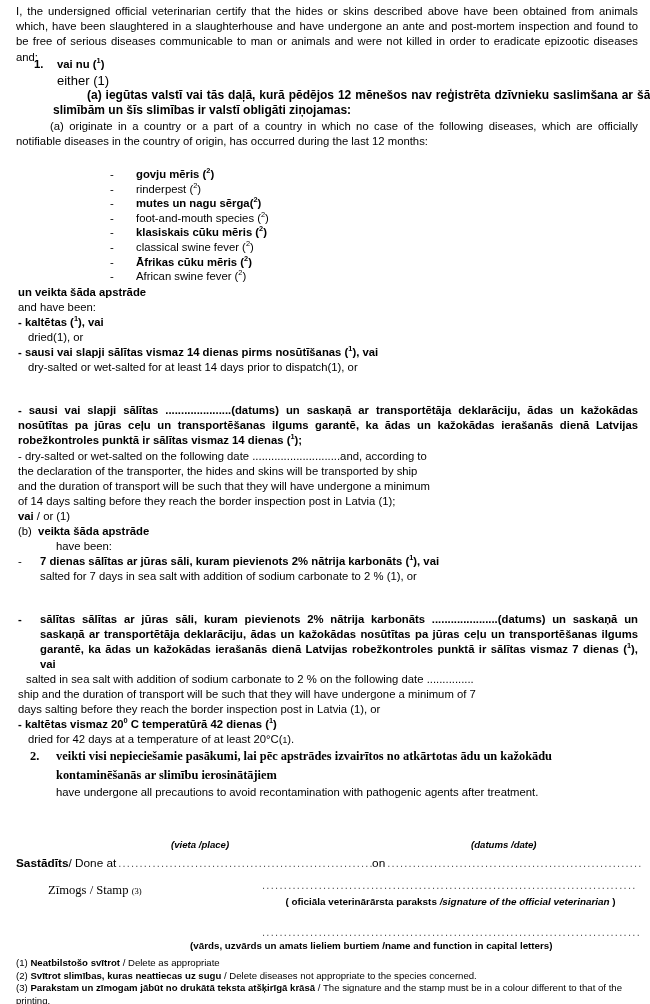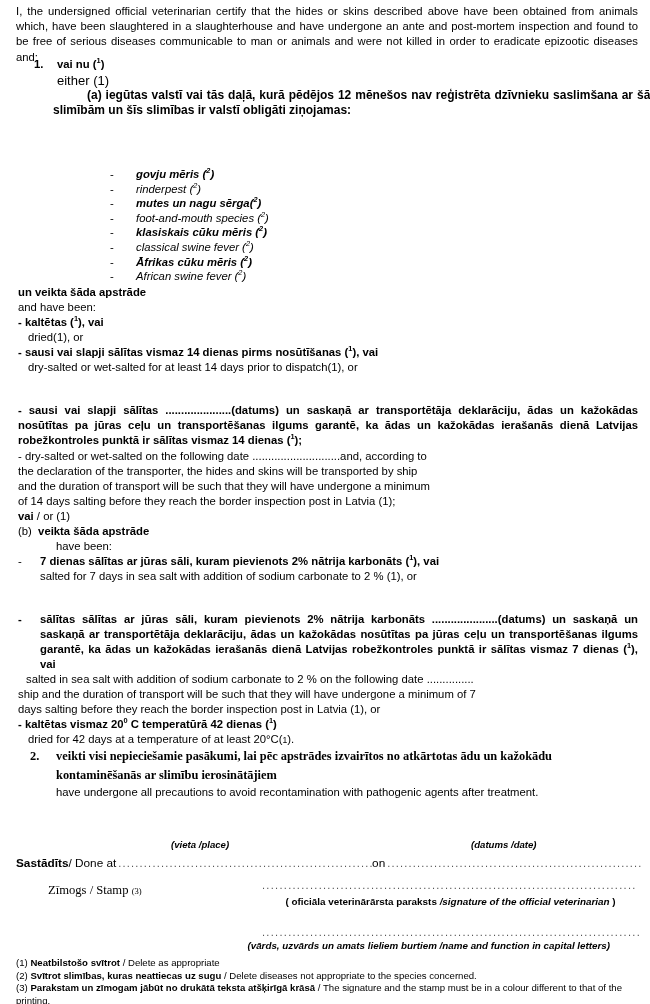--- a/index.html
+++ b/index.html
@@ -102,21 +102,21 @@
   .disease-row {
     display: flex;
     align-items: flex-start;
     height: 14.6px;
     line-height: 14.6px;
   }
   .disease-dash {
     width: 26px;
     flex: 0 0 26px;
   }
-  .disease-name { white-space: nowrap; font-style: italic; }
+  .disease-name { white-space: nowrap; }
 
   
   .treat {
     position: absolute;
     left: 18px;
     top: 285px;
     width: 620px;
     font-size: 11.3px;
   }
   .ln { line-height: 15.0px; }
@@ -244,22 +244,21 @@
     overflow: hidden;
     white-space: nowrap;
   }
   .name-caption {
     position: absolute;
     left: 190px;
     top: 940px;
     width: 420px;
     font-size: 9.8px;
     font-weight: bold;
-    font-style: italic;
-    text-align: right;
+    text-align: left;
   }
 
   
   .footnotes {
     position: absolute;
     left: 16px;
     top: 957px;
     width: 620px;
     font-size: 9.6px;
     line-height: 12.6px;
@@ -271,20 +270,21 @@
 
 <div class="page">
 
   <div class="intro">I, the undersigned official veterinarian certify that the hides or skins described above have been obtained from animals which, have been slaughtered in a slaughterhouse and have undergone an ante and post-mortem inspection and found to be free of serious diseases communicable to man or animals and were not killed in order to eradicate epizootic diseases and:</div>
 
   <div class="item1-num">1.</div>
   <div class="item1-lv"><span>vai nu (</span><sup>1</sup><span>)</span></div>
   <div class="item1-en">either (1)</div>
 
   <div class="clause-a-lv">(a) iegūtas valstī vai tās daļā, kurā pēdējos 12 mēnešos nav reģistrēta dzīvnieku saslimšana ar šādām slimībām un šīs slimības ir valstī obligāti ziņojamas:</div>
+  <div class="clause-a-en">(a) originate in a country or a part of a country in which no case of the following diseases, which are officially notifiable diseases in the country of origin, has occurred during the last 12 months:</div>
 
   <div class="disease-list">
     <div class="disease-row">
       <span class="disease-dash">-</span>
       <span class="disease-name b"><span>govju mēris</span> (<sup>2</sup>)</span>
     </div>
     <div class="disease-row">
       <span class="disease-dash">-</span>
       <span class="disease-name"><span>rinderpest</span> (<sup>2</sup>)</span>
     </div>

